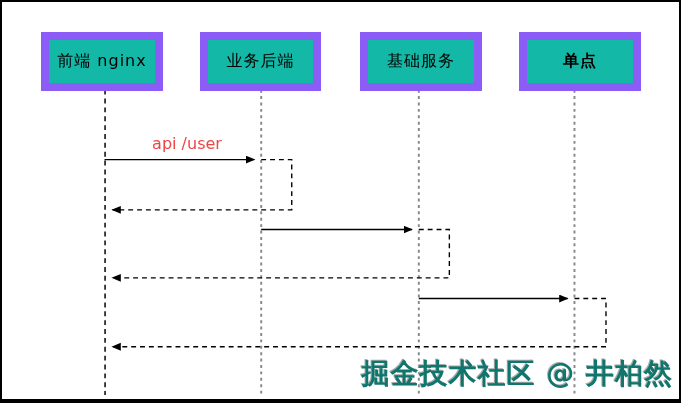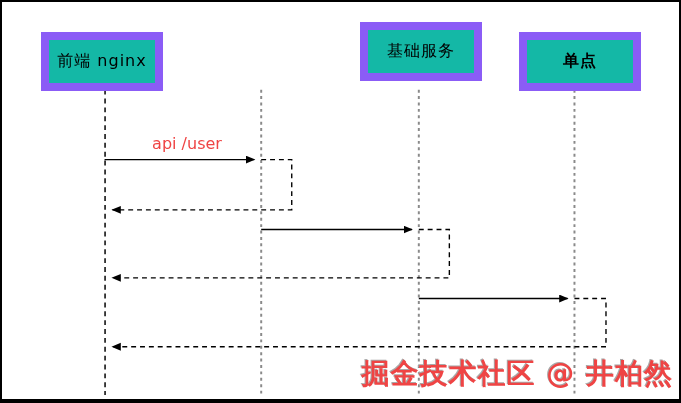--- a/index.html
+++ b/index.html
@@ -33,41 +33,41 @@
     display: flex;
     align-items: center;
     justify-content: center;
     font-size: 16px;
     color: #000000;
     letter-spacing: 1px;
     z-index: 2;
   }
   .actor-1 { left: 39px; top: 30px; width: 122px; height: 59px; }
   .actor-2 { left: 198px; top: 30px; width: 121px; height: 59px; }
-  .actor-3 { left: 358px; top: 20px; width: 122px; height: 59px; }
+  .actor-3 { left: 358px; top: 30px; width: 122px; height: 59px; }
   .actor-4 { left: 517px; top: 30px; width: 122px; height: 59px; font-weight: bold; }
   .message-label {
     position: absolute;
     left: 140px;
     top: 132px;
     width: 90px;
     text-align: center;
     font-size: 16px;
     color: #ef4444;
     z-index: 2;
     white-space: nowrap;
   }
   .watermark {
     position: absolute;
     right: 6px;
     top: 353px;
     font-size: 28px;
     font-weight: bold;
     letter-spacing: 1px;
-    color: #ef4444;
+    color: #0f766e;
     text-shadow: -1px -1px 0 #a8a8a8, 1px 1px 0 #ffffff;
     white-space: nowrap;
     z-index: 3;
   }
 </style>
 </head>
 <body>
 
 <div class="canvas">
 
@@ -92,20 +92,23 @@
     <path d="M420,231 H451 V280 H109" fill="none" stroke="#000000" stroke-width="1.4" stroke-dasharray="5 4" marker-end="url(#arrowhead)"></path>
 
     <line x1="420" y1="301" x2="571" y2="301" stroke="#000000" stroke-width="1.5" marker-end="url(#arrowhead)"></line>
 
     <path d="M578,301 H610 V350 H109" fill="none" stroke="#000000" stroke-width="1.4" stroke-dasharray="5 4" marker-end="url(#arrowhead)"></path>
   </svg>
 
   <div class="actor-box actor-1">
     <span>前端 nginx</span>
   </div>
+  <div class="actor-box actor-2">
+    <span>业务后端</span>
+  </div>
   <div class="actor-box actor-3">
     <span>基础服务</span>
   </div>
   <div class="actor-box actor-4">
     <span>单点</span>
   </div>
 
   <div class="message-label">api /user</div>
 
   <div class="watermark">掘金技术社区 @ 井柏然</div>

